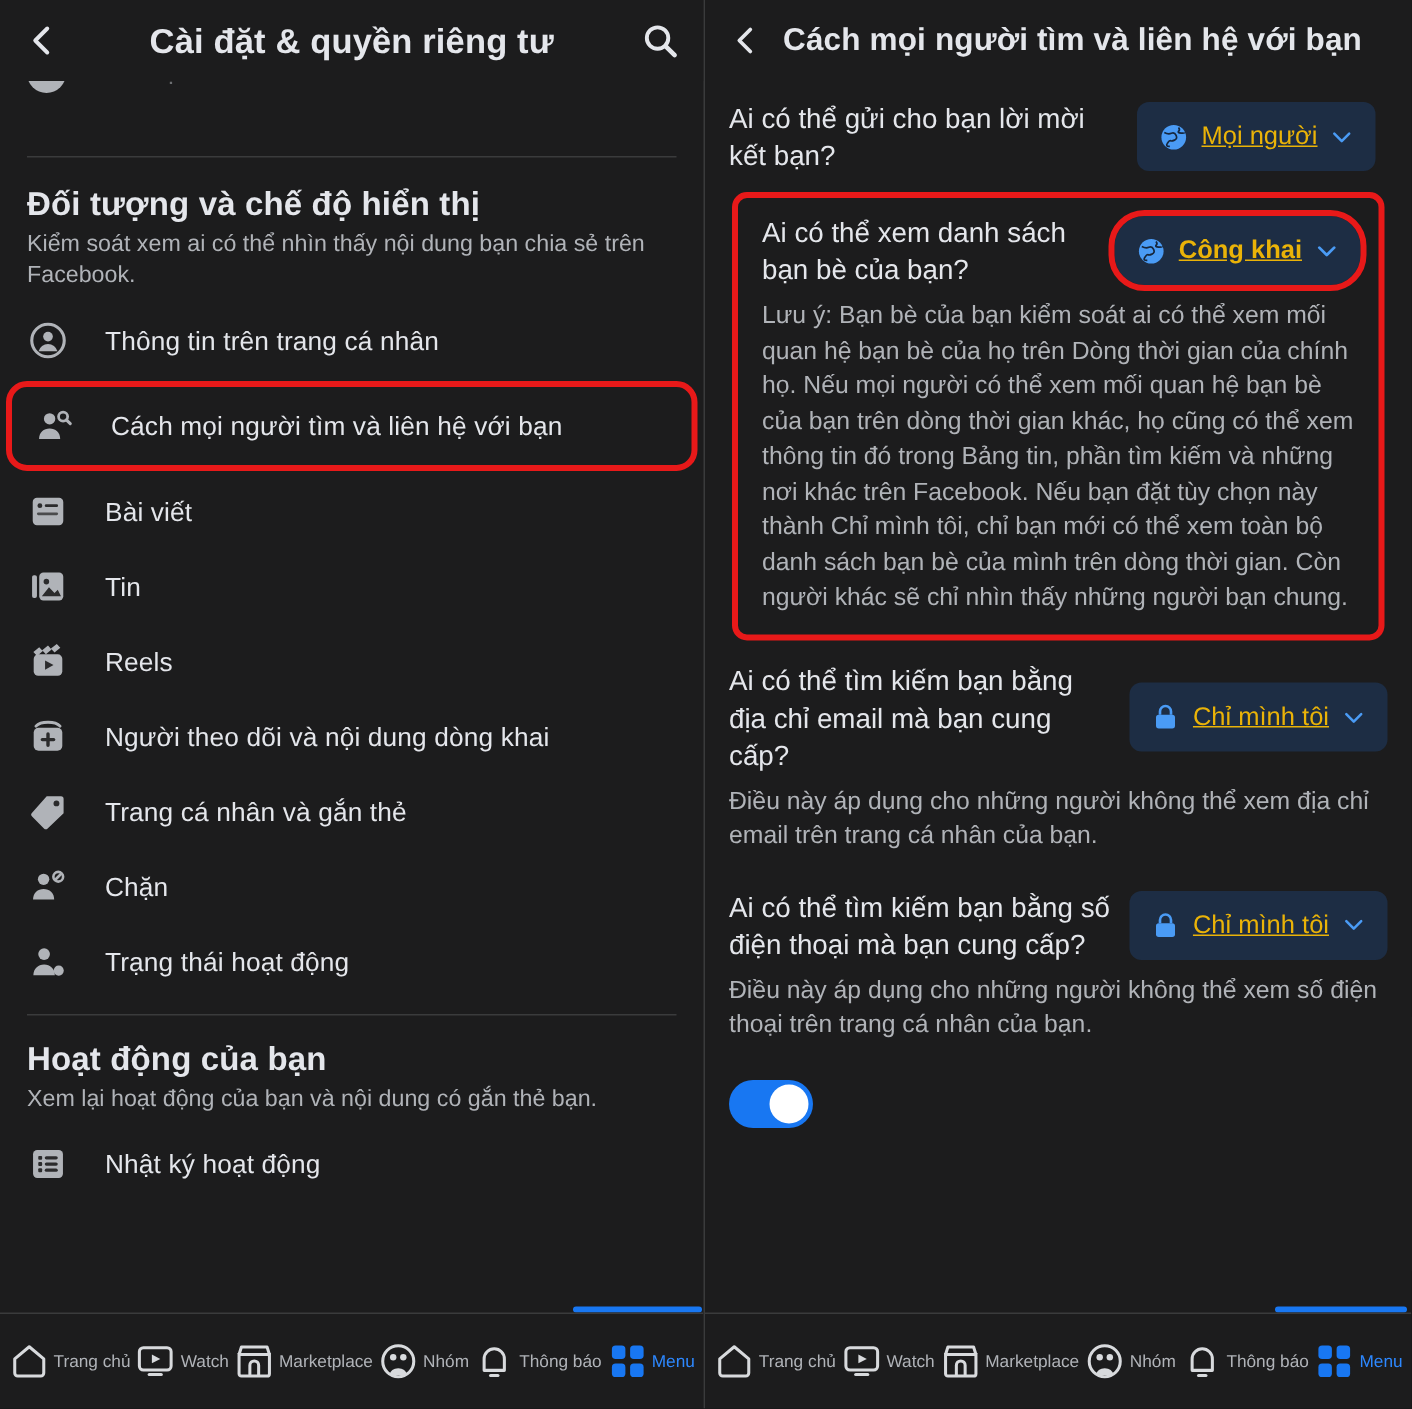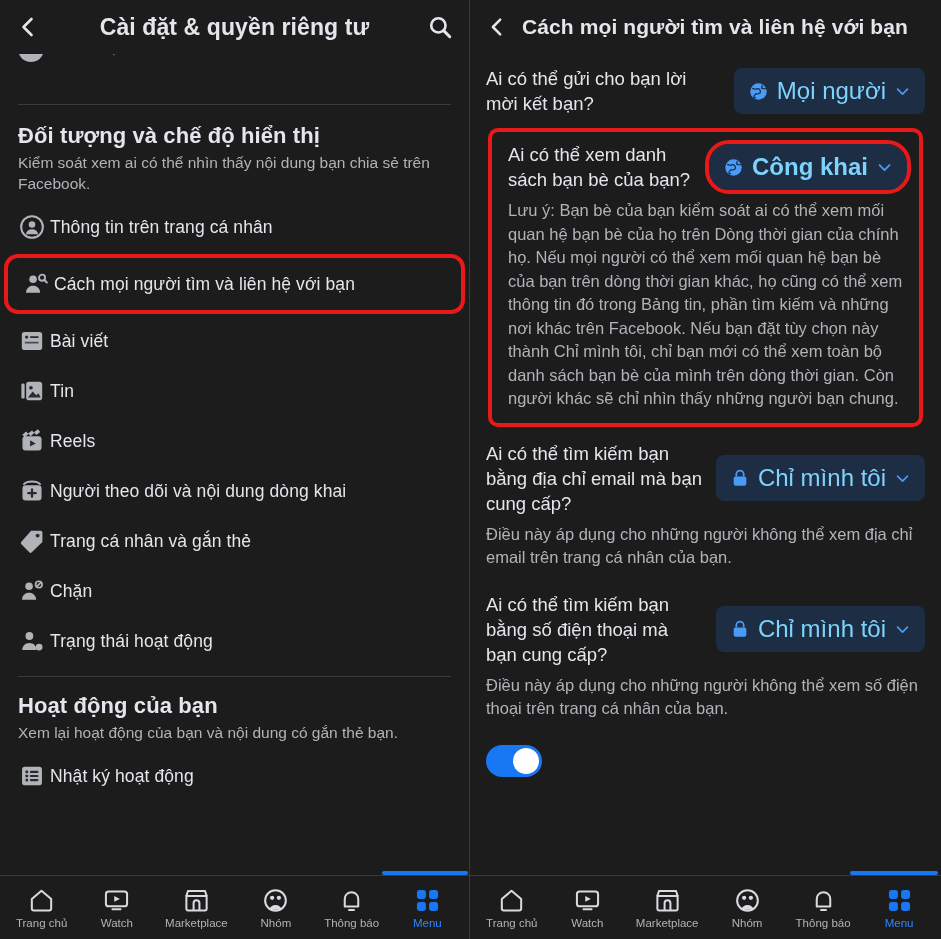--- a/index.html
+++ b/index.html
@@ -71,21 +71,21 @@
   .sect-title { color: #e4e6eb; font-size: 22px; font-weight: 700; letter-spacing: .1px; }
   .sect-sub {
     color: #b0b3b8; font-size: 15.5px; line-height: 21px;
     margin-top: 3px; max-width: 430px;
   }
 
   .menu { padding: 8px 0 0 0; }
   .mrow {
     display: flex; align-items: center;
     padding: 11px 18px;
-    gap: 4px;
+    gap: 24px;
     cursor: pointer;
     position: relative;
   }
   .mrow .mico { width: 28px; height: 28px; flex: 0 0 28px; display:flex; align-items:center; justify-content:center;}
   .mrow .mlbl { color: #e4e6eb; font-size: 17.5px; letter-spacing: .1px; }
 
   .mrow.highlighted {
     border: 4px solid #e81919;
     border-radius: 14px;
     margin: 2px 4px;
@@ -99,21 +99,21 @@
     height: 64px;
     flex: 0 0 64px;
     background: #1c1c1d;
     border-top: 1px solid #3a3b3c;
     display: flex;
     align-items: center;
     justify-content: space-around;
     padding: 0 4px;
   }
   .nitem {
-    display: flex; flex-direction: column; align-items: center;
+    display: flex; flex-direction: row; align-items: center;
     gap: 3px; cursor: pointer; min-width: 54px;
   }
   .nitem .nlbl { color: #b0b3b8; font-size: 11.5px; }
   .nitem.active .nlbl { color: #2d88ff; }
 
   
   .scrollbar-ind {
     position: absolute;
     bottom: 0px; left: 0;
     height: 4px;
@@ -157,21 +157,21 @@
     height: 46px;
     display: flex; align-items: center;
     gap: 8px;
     padding: 0 14px;
     cursor: pointer;
   }
   .chip.boxed-chip {
     outline: 4px solid #e81919;
     border-radius: 20px;
   }
-  .chip .clbl { color: #7dd3fc; font-size: 24px; font-weight: 700; white-space: nowrap; }
+  .chip .clbl { color: #eab308; font-size: 17px; font-weight: 700; white-space: nowrap; text-decoration: underline; }
   .chip.plain .clbl { font-weight: 400; }
   .sdesc {
     color: #b0b3b8;
     font-size: 16.5px;
     line-height: 23.5px;
     margin-top: 7px;
   }
   .toggle {
     flex: 0 0 auto;
     width: 56px; height: 32px;

